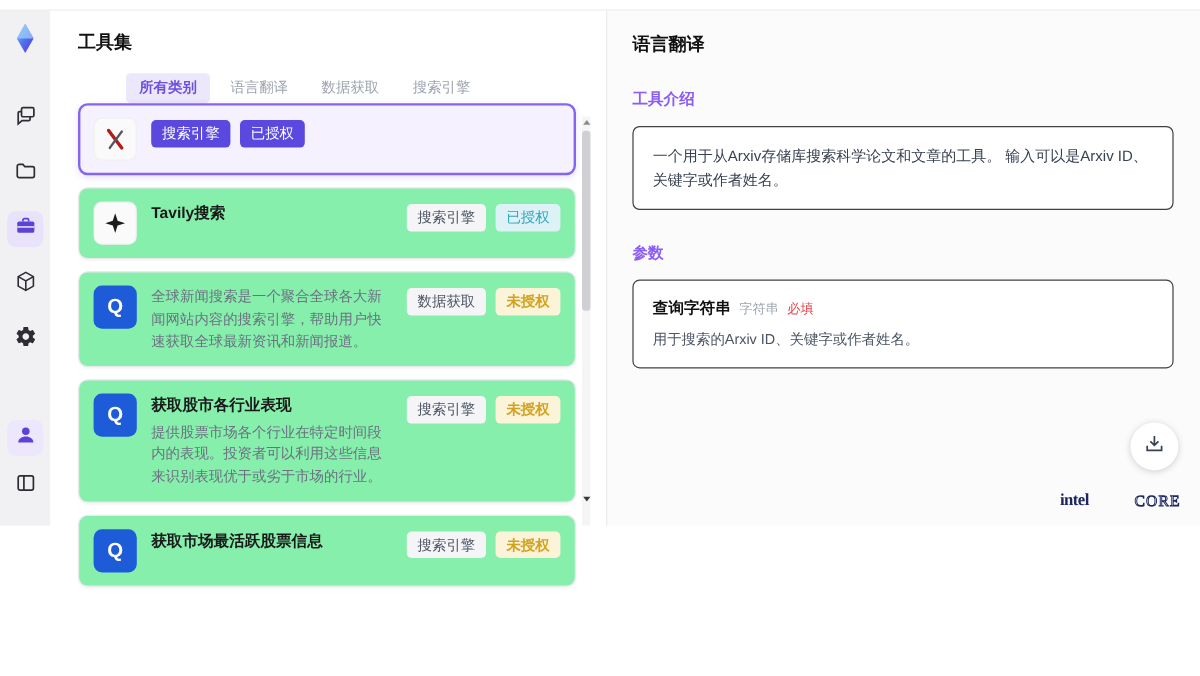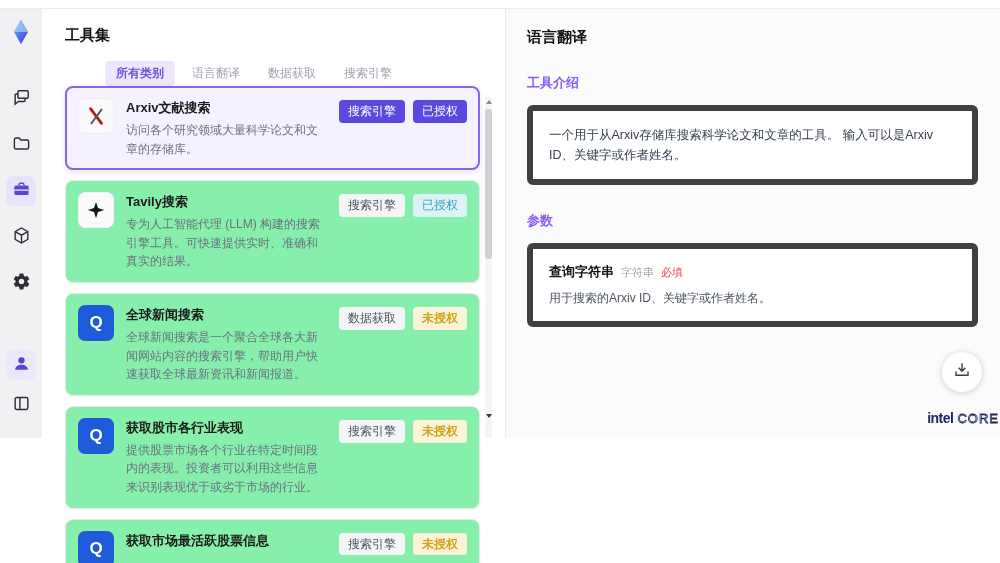--- a/index.html
+++ b/index.html
@@ -48,35 +48,35 @@
   .sb { position:absolute; right:13px; top:88px; bottom:0; width:7px; background:#f5f5f6; }
   .sb .up, .sb .down { position:absolute; left:1px; width:0; height:0; border-left:3px solid transparent; border-right:3px solid transparent; }
   .sb .up { top:3px; border-bottom:4px solid #8a8a90; }
   .sb .down { bottom:20px; border-top:4px solid #3a3a3e; }
   .sb .thumb { position:absolute; top:12px; left:0; width:7px; height:150px; background:#cfcfd4; border-radius:3px; }
 
   
   .detail-pane { flex:1; background:#fbfbfc; border-left:1px solid #ececee; position:relative; padding:0 22px 0 21px; }
   .detail-title { font-size:15px; font-weight:bold; color:#111; margin:19px 0 0; }
   .section-h { font-size:13px; font-weight:bold; color:#8b5cf6; margin:27px 0 13px; }
-  .box { background:#fff; border:6px solid #404040; border-radius:6px; padding:14px 16px; }
+  .box { background:#fff; border:1px solid #404040; border-radius:6px; padding:14px 16px; }
   .intro-text { font-size:12.5px; color:#374151; line-height:1.6; }
   .param-head { display:flex; align-items:center; gap:7px; }
   .param-name { font-size:13px; font-weight:bold; color:#111; }
   .param-type { font-size:11px; color:#9ca3af; }
   .param-req { font-size:11px; color:#e5484d; }
   .param-desc { font-size:12px; color:#4b5563; margin-top:9px; }
 
   .fab { position:absolute; right:18px; bottom:46px; width:40px; height:40px; border-radius:50%;
          background:#fff; box-shadow:0 1px 6px rgba(0,0,0,.18); display:flex; align-items:center; justify-content:center; cursor:pointer; }
   .fab svg { width:18px; height:18px; }
-  .intel { position:absolute; right:1px; bottom:12px; color:#1d2660; font-size:14px; display:flex; align-items:flex-end; gap:4px; }
+  .intel { position:absolute; right:16px; bottom:12px; color:#1d2660; font-size:14px; display:flex; align-items:flex-end; gap:4px;font-family:Liberation Serif, serif; }
   .intel .i-intel { font-weight:bold; letter-spacing:-0.5px; }
   .intel .i-core { font-weight:400; letter-spacing:1px; font-size:13px; text-transform:uppercase;
-                   color:transparent; -webkit-text-stroke:0.8px #1d2660; }
+                   color:transparent;margin-left:34px; -webkit-text-stroke:0.8px #1d2660; }
 </style>
 </head>
 <body>
 
 <div class="topstrip"></div>
 <div class="app">
 
   <aside class="rail">
     <svg class="logo" viewBox="0 0 32 32">
       <defs>
@@ -160,48 +160,42 @@
         <div class="tab">搜索引擎</div>
       </div>
     <div class="cards" id="cards">
         <div class="card selected">
           <span class="tool-icon">
             <svg viewBox="0 0 24 24" fill="none" stroke-linecap="round">
               <path d="M6 4 L18 20" stroke="#b31b1b" stroke-width="3"></path>
               <path d="M18 5 L7 20" stroke="#55555c" stroke-width="2"></path>
             </svg>
           </span>
-          <div class="card-text">
-            <div class="card-title">Arxiv文献搜索</div>
-            <div class="card-desc">访问各个研究领域大量科学论文和文章的存储库。</div>
-          </div>
           <div class="card-badges">
             <span class="badge cat-solid">搜索引擎</span>
             <span class="badge auth-solid">已授权</span>
           </div>
         </div>
         <div class="card">
           <span class="tool-icon">
             <svg viewBox="0 0 24 24">
               <path d="M12 3 L14.2 9.8 L21 12 L14.2 14.2 L12 21 L9.8 14.2 L3 12 L9.8 9.8 Z" fill="#1b1b1f"></path>
             </svg>
           </span>
           <div class="card-text">
             <div class="card-title">Tavily搜索</div>
-            <div class="card-desc">专为人工智能代理 (LLM) 构建的搜索引擎工具。可快速提供实时、准确和真实的结果。</div>
           </div>
           <div class="card-badges">
             <span class="badge cat-plain">搜索引擎</span>
             <span class="badge auth-yes">已授权</span>
           </div>
         </div>
         <div class="card">
           <span class="tool-icon newsblue">Q</span>
           <div class="card-text">
-            <div class="card-title">全球新闻搜索</div>
             <div class="card-desc">全球新闻搜索是一个聚合全球各大新闻网站内容的搜索引擎，帮助用户快速获取全球最新资讯和新闻报道。</div>
           </div>
           <div class="card-badges">
             <span class="badge cat-plain">数据获取</span>
             <span class="badge auth-no">未授权</span>
           </div>
         </div>
         <div class="card">
           <span class="tool-icon newsblue">Q</span>
           <div class="card-text">

